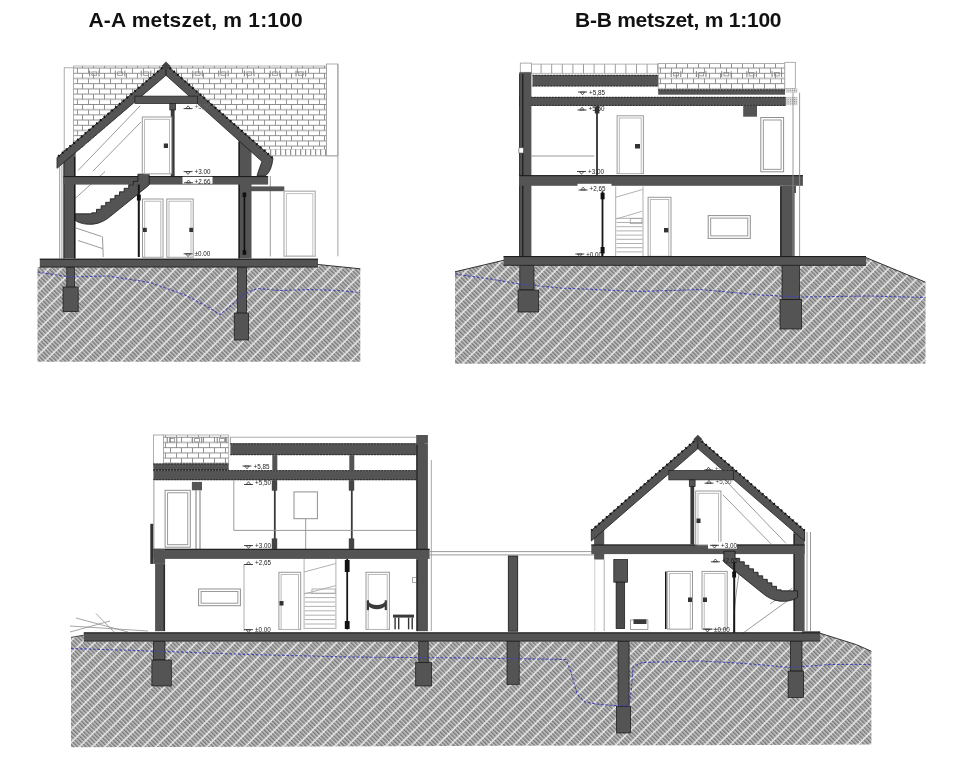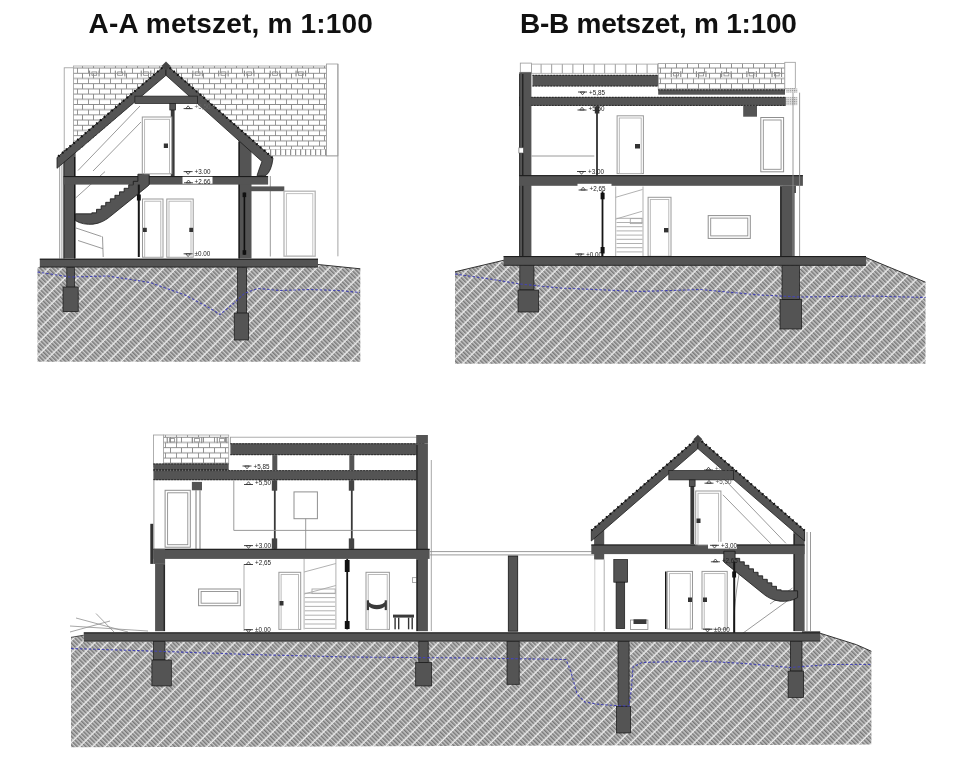--- a/index.html
+++ b/index.html
@@ -1,18 +1,18 @@
 <!DOCTYPE html>
 <html><head>
 <meta charset="utf-8">
 <style>
 html,body{margin:0;padding:0;background:#fff;}
 #pg{position:relative;width:956px;height:761px;overflow:hidden;background:#fff;
 font-family:"Liberation Sans",sans-serif;}
-.ttl{position:absolute;font-weight:bold;font-size:28px;color:#111;letter-spacing:0.2px;white-space:nowrap;}
+.ttl{position:absolute;font-weight:bold;font-size:21px;color:#111;letter-spacing:0.2px;white-space:nowrap;}
 </style>
 </head>
 <body>
 <div id="pg">
 <svg width="956" height="761" viewBox="0 0 956 761" xmlns="http://www.w3.org/2000/svg">
 <defs>
 <pattern id="gnd" width="3" height="9" patternUnits="userSpaceOnUse" patternTransform="rotate(-45)">
   <rect width="3" height="9" fill="#eeeeee"></rect>
   <rect width="3" height="7.5" fill="#c6c6c6"></rect>
   <rect width="1.5" height="7.5" fill="#787878"></rect>
@@ -439,14 +439,14 @@
 <use href="#lvl" x="710" y="545.3"></use>
         <text x="721" y="548" font-size="6.3" fill="#222">+3,00</text>
 <use href="#lvlu" x="710.9" y="561.8"></use>
         <text x="721.9" y="562.6" font-size="6.3" fill="#222">+2,65</text>
 <use href="#lvl" x="703" y="629.2"></use>
         <text x="714" y="631.8" font-size="6.3" fill="#222">±0,00</text>
 </g>
 
 </svg>
 <div class="ttl" style="left:88.5px;top:8px;">A-A metszet, m 1:100</div>
-<div class="ttl" style="left:520px;top:8px;letter-spacing:-0.25px;">B-B metszet, m 1:100</div>
+<div class="ttl" style="left:575px;top:8px;letter-spacing:-0.25px;">B-B metszet, m 1:100</div>
 </div>
 
 </body></html>

